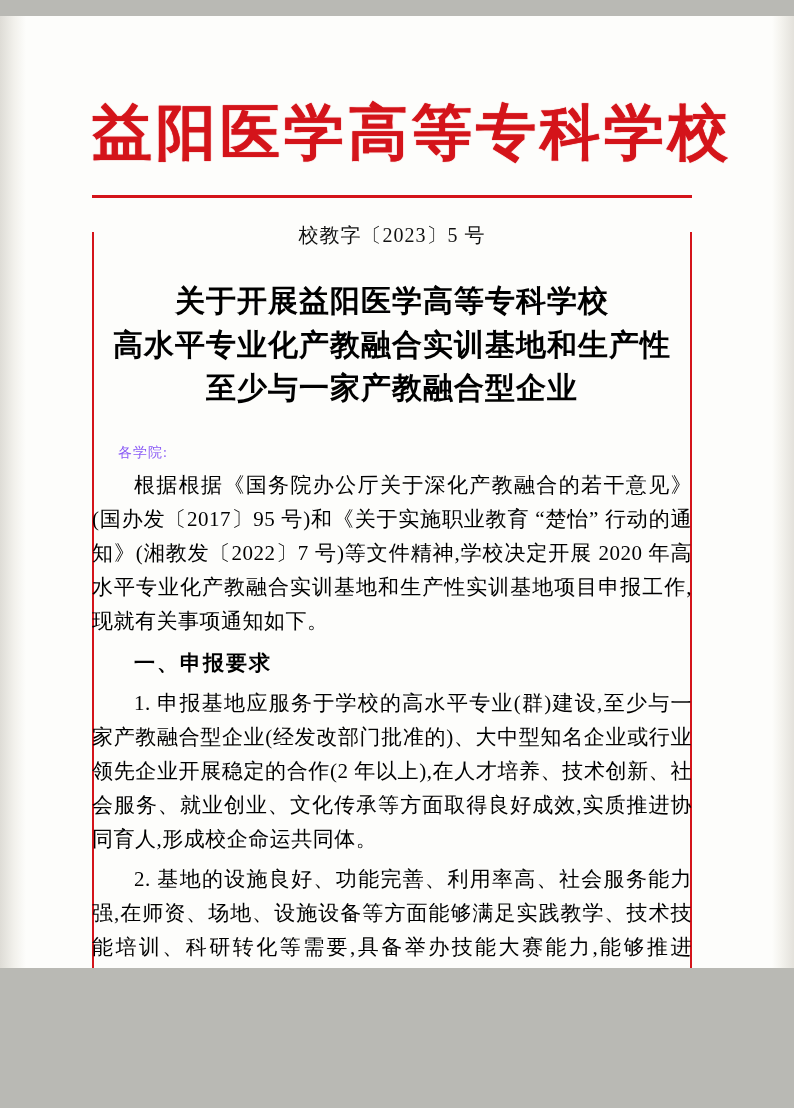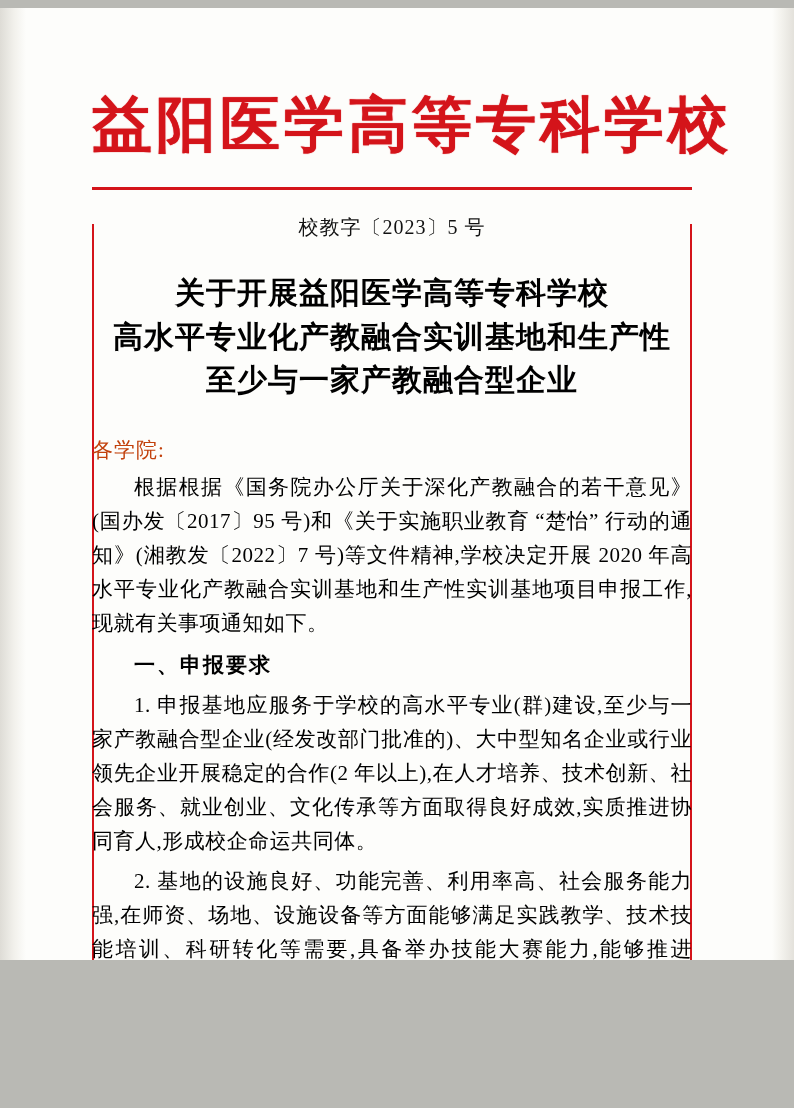--- a/index.html
+++ b/index.html
@@ -7,21 +7,21 @@
     padding: 0;
     background: #b9b9b4;
   }
   body {
     font-family: "Liberation Serif", serif;
   }
   .page {
     position: relative;
     width: 794px;
     height: 952px;
-    margin: 8px auto;
+    margin: 16px auto;
     background: #fdfdfb;
     overflow: hidden;
     box-sizing: border-box;
   }
   
   .page::before {
     content: "";
     position: absolute;
     left: 0; top: 0; bottom: 0;
     width: 26px;
@@ -78,24 +78,25 @@
     text-align: center;
     font-weight: bold;
     font-size: 30px;
     line-height: 1.45;
     color: #000;
     margin-top: 30px;
     letter-spacing: 1px;
   }
 
   .salutation {
-    font-size: 21px;
-    color: #c2410c;
+    font-size: 14px;
+    color: #8b5cf6;
     margin-top: 34px;
     letter-spacing: 1px;
+    padding-left: 26px;
   }
 
   p.para {
     font-size: 21px;
     line-height: 1.62;
     color: #000;
     margin: 6px 0 0 0;
     text-align: justify;
     text-justify: inter-ideograph;
     text-indent: 2em;

